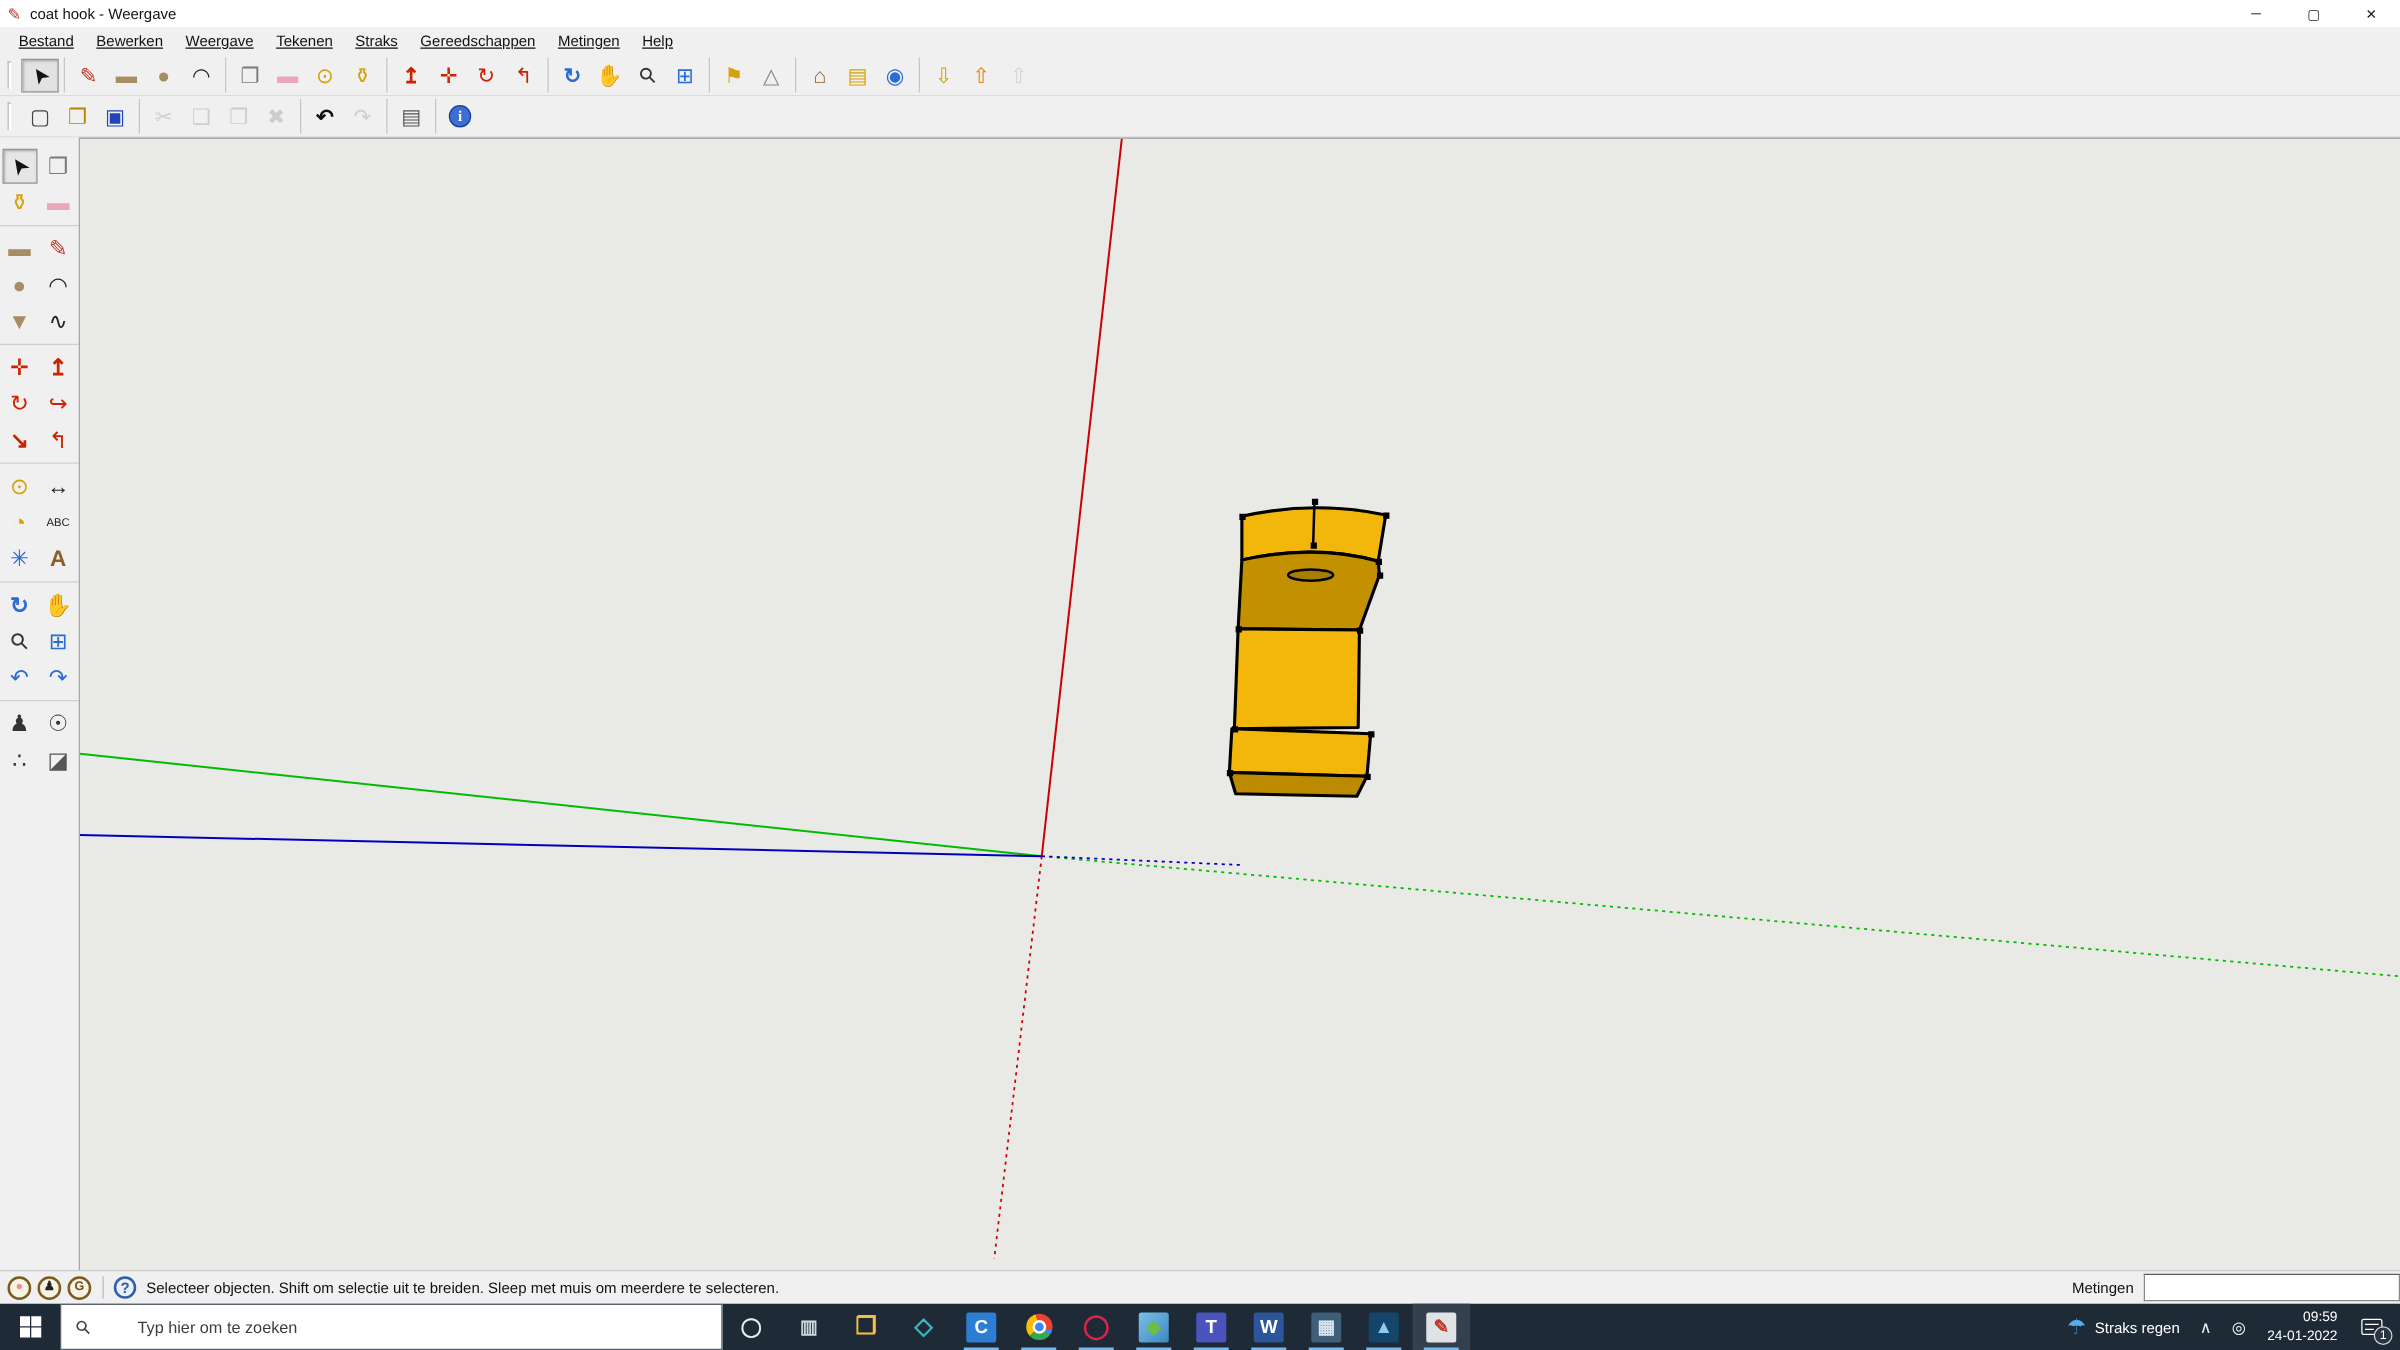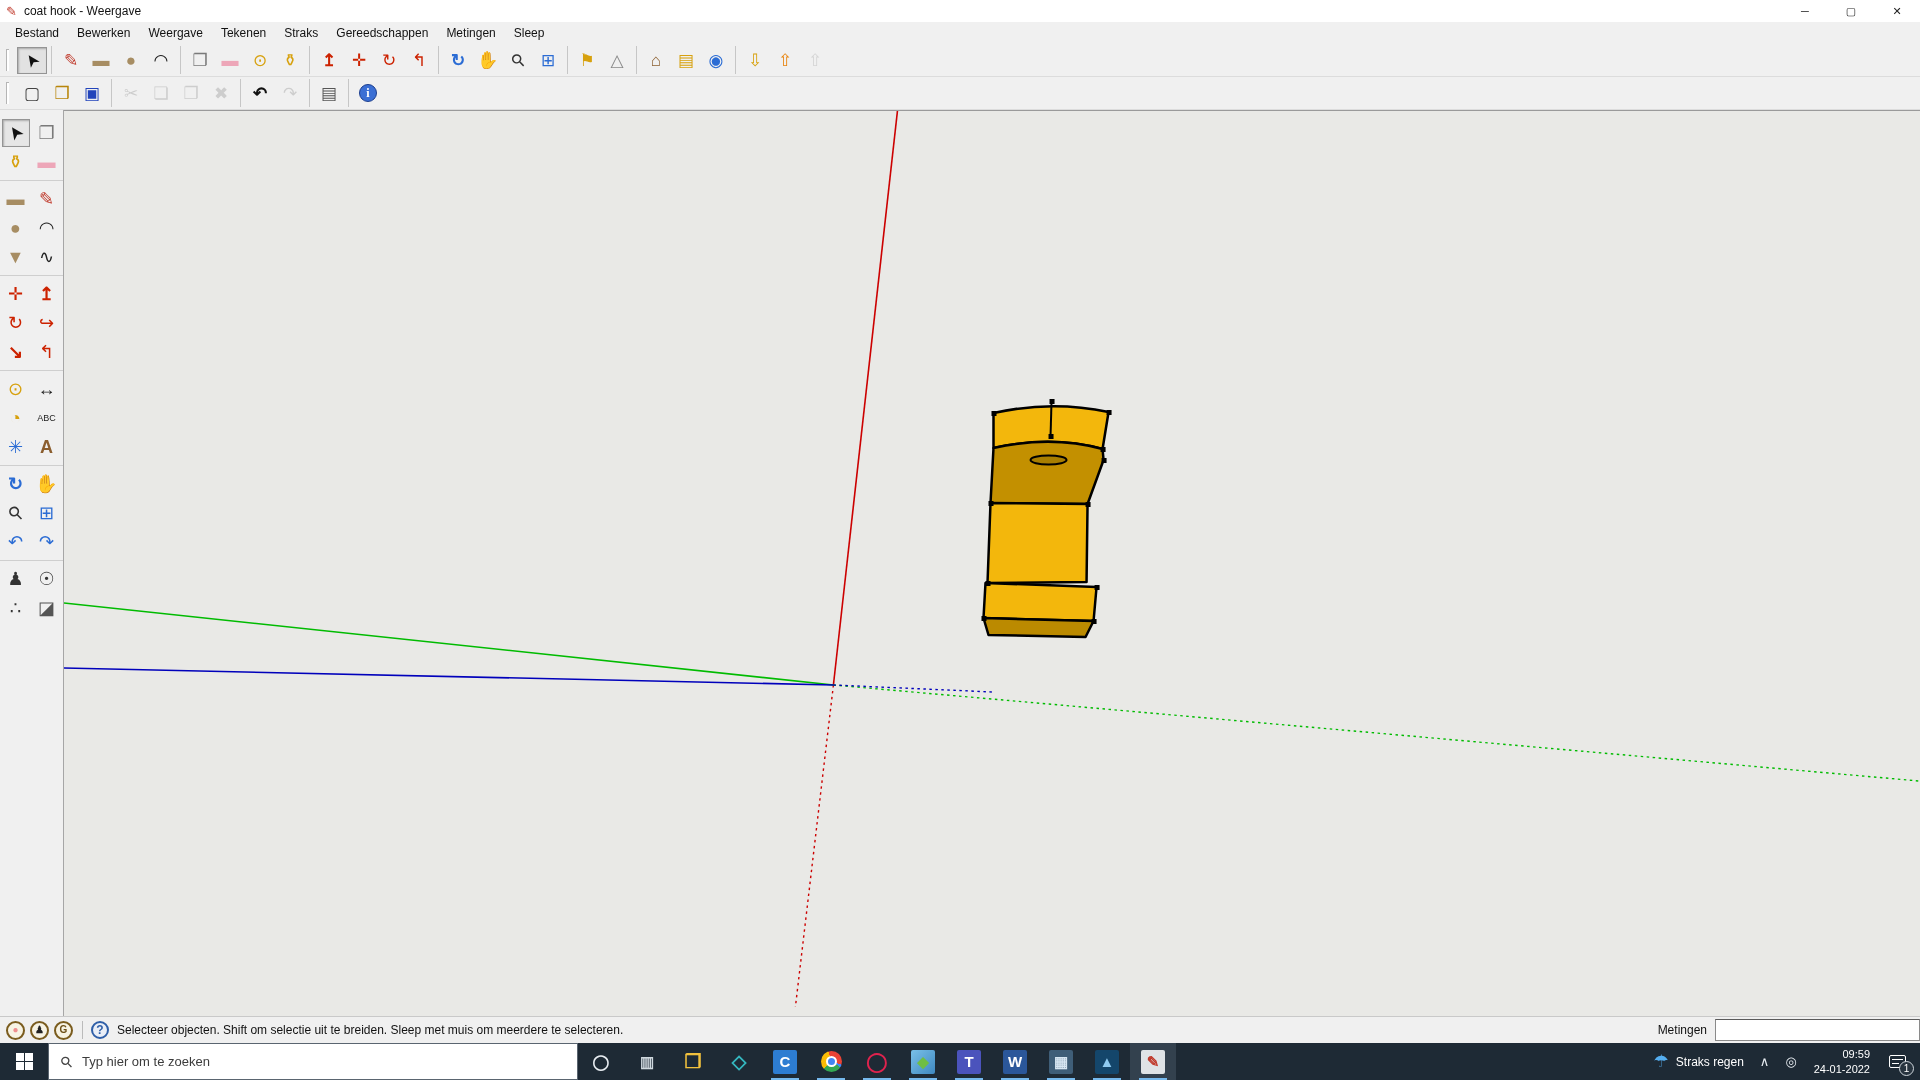--- a/index.html
+++ b/index.html
@@ -10,21 +10,21 @@
   .titlebar { height:22px; background:#ffffff; display:flex; align-items:center;
     padding-left:6px; gap:7px; font-size:12px; color:#111; }
   .app-logo { font-size:13px; color:#c0392b; }
   .win-controls { margin-left:auto; display:flex; height:22px; }
   .win-controls span { width:46px; display:flex; align-items:center; justify-content:center;
     font-size:11px; color:#222; }
 
   
   .menubar { height:22px; background:#f0f0f0; display:flex; align-items:center;
     padding-left:6px; font-size:12px; color:#111; }
-  .menu-item { padding:3px 9px; cursor:default; }
+  .menu-item { padding:3px 9px; cursor:default;text-decoration:underline; }
 
   
   .toolbar { height:33px; background:#f0f0f0; display:flex; align-items:center;
     padding-left:2px; border-bottom:1px solid #dcdcdc; }
   .grip { width:3px; height:22px; margin:0 4px; background:#fff;
     border-left:1px solid #b5b5b5; border-top:1px solid #b5b5b5; }
   .tb-group { display:flex; align-items:center; height:28px; padding:0 4px;
     border-right:1px solid #c6c6c6; }
   .tb-group:last-child { border-right:none; }
   .tb-btn { width:30px; height:27px; display:flex; align-items:center; justify-content:center;
@@ -72,21 +72,21 @@
 
   
   .taskbar { height:37px; background:#1e2a35; display:flex; align-items:center; color:#fff; }
   .start-btn { width:48px; height:37px; display:flex; align-items:center; justify-content:center; }
   .win-logo { display:grid; grid-template-columns:8px 8px; grid-template-rows:8px 8px; gap:1px; }
   .win-logo i { background:#fff; }
   .search-bar { width:530px; height:37px; background:#fff; color:#333; display:flex;
     align-items:center; padding:0 12px; gap:10px; border:1px solid #5a6570; }
   .search-glyph { font-size:15px; color:#444; }
   .search-input { flex:1; border:none; outline:none; background:transparent;
-    font-size:13px; color:#222; font-family:"Liberation Sans", sans-serif; }
+    font-size:13px; color:#222; font-family:"Liberation Sans", sans-serif;margin-left:28px; }
   .search-input::placeholder { color:#3c3c3c; opacity:1; }
   .apps { display:flex; height:100%; }
   .tb-app { width:46px; height:37px; display:flex; align-items:center; justify-content:center;
     position:relative; }
   .tb-app.running::after { content:''; position:absolute; bottom:0; left:9px; right:9px;
     height:2px; background:#76b9ed; }
   .tb-app.active { background:#33414e; }
   .app-tile { width:24px; height:24px; border-radius:2px; display:flex;
     align-items:center; justify-content:center; }
   .app-glyph { font-size:15px; font-weight:bold; line-height:1; }
@@ -128,21 +128,21 @@
 </div>
 
 <div class="menubar">
     <span class="menu-item">Bestand</span>
     <span class="menu-item">Bewerken</span>
     <span class="menu-item">Weergave</span>
     <span class="menu-item">Tekenen</span>
     <span class="menu-item">Straks</span>
     <span class="menu-item">Gereedschappen</span>
     <span class="menu-item">Metingen</span>
-    <span class="menu-item">Sleep</span>
+    <span class="menu-item">Help</span>
   </div>
 
 <div class="toolbar">
   <div class="grip"></div>
   <div style="display:flex">
       <div class="tb-group">
         <span class="tb-btn pressed">
           <span class="glyph rot-nw" style="color: rgb(17, 17, 17);">➤</span>
         </span>
       </div>

